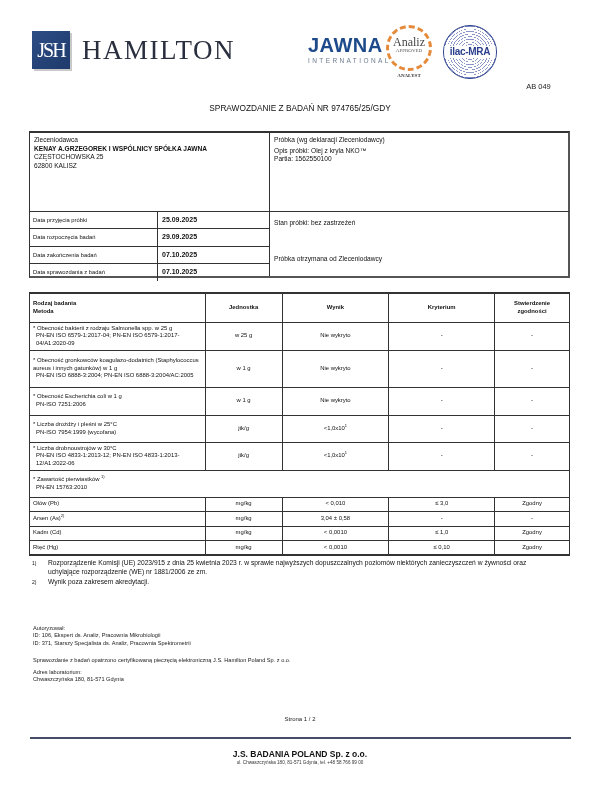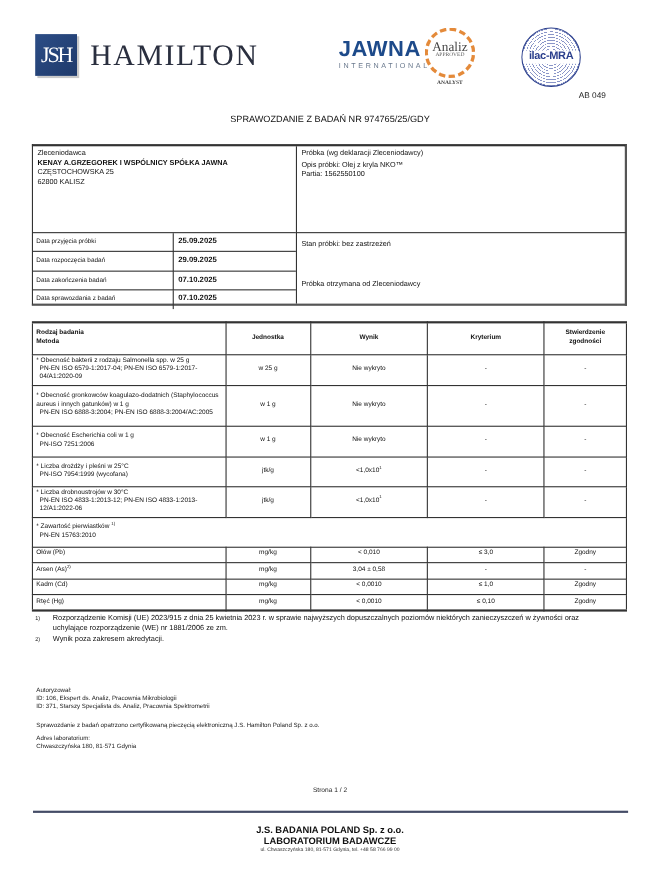--- a/index.html
+++ b/index.html
@@ -23,21 +23,21 @@
   .gafta { position: absolute; left: 386px; top: 25px; width: 46px; height: 46px;
            border: 3px dashed #e48a3a; border-radius: 50%; text-align: center; }
   .gafta-name { font-family: "Liberation Serif", serif; font-size: 12px; color: #444; margin-top: 8px; line-height: 12px; }
   .gafta-app { font-family: "Liberation Serif", serif; font-size: 5px; color: #555; }
   .gafta-analyst { position: absolute; left: 386px; top: 73px; width: 46px; text-align: center;
                    font-family: "Liberation Serif", serif; font-size: 5px; font-weight: bold; color: #333; }
 
   .ilac { position: absolute; left: 443px; top: 25px; width: 54px; height: 54px; border-radius: 50%;
           border: 1.5px solid #2a3e8c;
           background: repeating-radial-gradient(circle at 50% 50%, #fff 0 2px, #8a96c8 2px 2.6px);
-          overflow: hidden; margin-left: 31px; }
+          overflow: hidden; }
   .ilac-text { position: absolute; left: 0; top: 20px; width: 100%; text-align: center; background: #fff;
                font-size: 10px; font-weight: bold; color: #2a3e8c; letter-spacing: -0.3px; line-height: 12px; }
 
   .pca { position: absolute; left: 516px; top: 10px; width: 45px; height: 70px;
          border: 1.5px solid #1d5aa6; border-radius: 4px; overflow: hidden; background: #fff; }
   .pca-name { font-size: 15px; font-weight: bold; color: #1d5aa6; text-align: center; line-height: 16px; margin-top: 2px; }
   .pca-sub { font-size: 3.3px; font-weight: bold; color: #1d5aa6; text-align: center; line-height: 4px; }
   .pca-blue { position: absolute; left: 0; bottom: 0; width: 100%; height: 36px; background: #1d5aa6; }
   .pca-flask { position: absolute; left: 15px; top: 5px; width: 12px; height: 14px; color: #fff; font-size: 12px; line-height: 14px; text-align: center; }
   .pca-bad { position: absolute; left: 0; bottom: 4px; width: 100%; text-align: center; color: #fff; font-size: 4px; font-weight: bold; }
@@ -292,15 +292,14 @@
 
 <div class="small" style="top:669px;">
   <div>Adres laboratorium:</div>
   <div>Chwaszczyńska 180, 81-571 Gdynia</div>
 </div>
 
 <div class="page">Strona  1 / 2</div>
 <div class="rule"></div>
 <div class="footer">
   <div class="f1">J.S. BADANIA POLAND Sp. z o.o.</div>
-  <div class="f2">LABORATORIUM BADAWCZE</div>
   <div class="f3">ul. Chwaszczyńska 180, 81-571 Gdynia, tel. +48 58 766 99 00</div>
 </div>
 
 </body></html>

